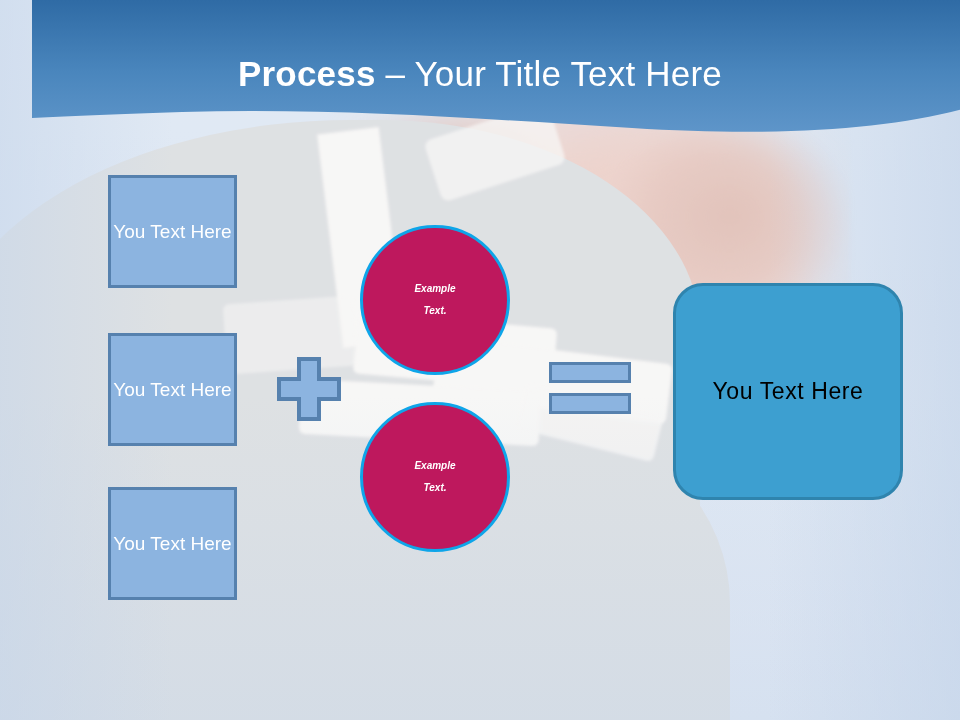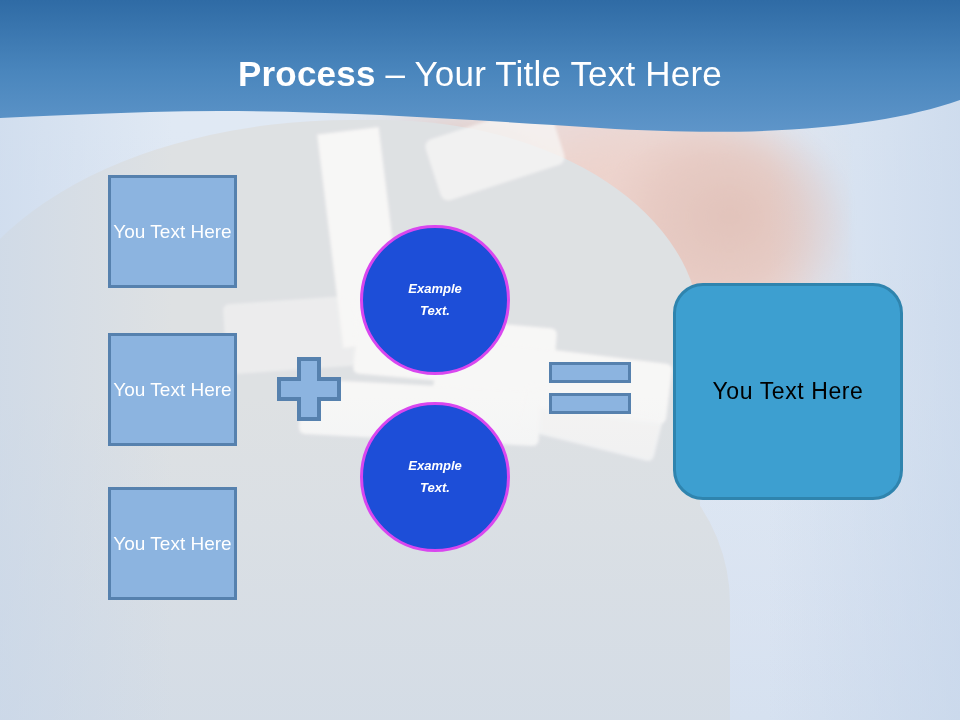--- a/index.html
+++ b/index.html
@@ -118,20 +118,21 @@
       linear-gradient(to right, rgba(197,213,234,0.55) 0%, rgba(197,213,234,0) 18%, rgba(197,213,234,0) 80%, rgba(197,213,234,0.65) 100%),
       linear-gradient(to bottom, rgba(197,213,234,0) 55%, rgba(197,213,234,0.40) 100%);
   }
 
   
   .header-wrap {
     position: absolute;
     left: 0; top: 0;
     width: 768px;
     height: 150px;
+    padding-left: 32px;
   }
   .header-svg { display: block; width: 960px; height: 150px; }
 
   .title {
     position: absolute;
     left: 0;
     top: 52px;
     width: 960px;
     text-align: center;
     color: #ffffff;
@@ -192,29 +193,29 @@
   }
   .eq-bar.top    { top: 0px; }
   .eq-bar.bottom { top: 31px; }
 
   
   .circle {
     position: absolute;
     width: 150px;
     height: 150px;
     border-radius: 50%;
-    background: #1d4ed8;
-    border: 3px solid #d946ef;
+    background: #be185d;
+    border: 3px solid #0ea5e9;
     box-sizing: border-box;
     display: flex;
     flex-direction: column;
     align-items: center;
     justify-content: center;
     color: #ffffff;
-    font-size: 13px;
+    font-size: 10px;
     line-height: 22px;
     font-weight: bold;
     font-style: italic;
     text-align: center;
   }
   .circle-top    { left: 360px; top: 225px; }
   .circle-bottom { left: 360px; top: 402px; }
 
   
   .result-box {

